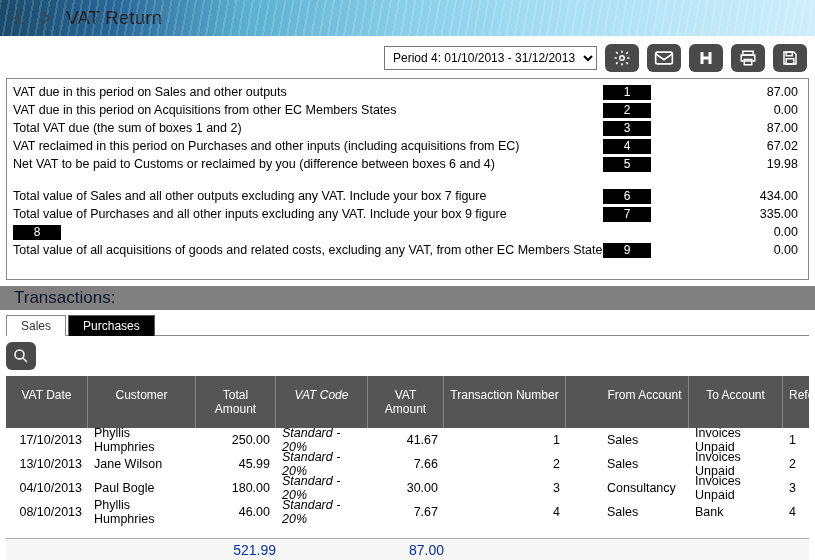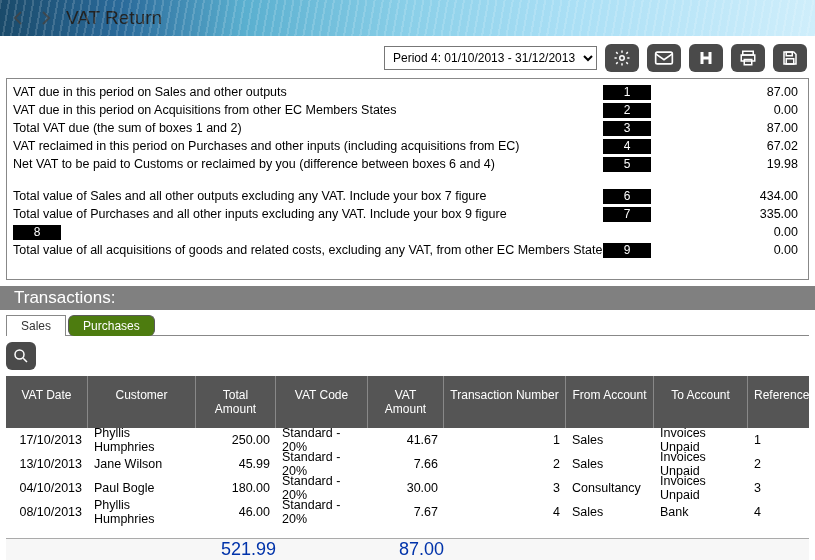--- a/index.html
+++ b/index.html
@@ -12,42 +12,42 @@
 .toolbar { display: flex; justify-content: flex-end; align-items: center; padding: 8px 8px 4px; gap: 8px; }
 .period-select { height: 24px; border: 1px solid #777; font-size: 12px; padding: 2px 4px; background: #fff; }
 .tb-btn { width: 34px; height: 28px; border-radius: 6px; background: #4a4a4a; display: flex; align-items: center; justify-content: center; cursor: pointer; }
 .tb-btn svg { stroke: #fff; fill: none; stroke-width: 2; }
 .vat-boxes { border: 1px solid #888; margin: 2px 6px 0; padding: 4px 6px 20px; }
 .vat-row { display: flex; align-items: center; height: 18px; font-size: 12.5px; color: #000; }
 .vat-row .label { flex: 0 0 590px; padding-right: 8px; white-space: nowrap; overflow: hidden; }
 .vat-row .box-num { flex: 0 0 48px; background: #000; color: #fff; text-align: center; font-size: 12px; height: 15px; line-height: 15px; }
 .vat-row .value { flex: 1; text-align: right; padding-right: 4px; }
 .vat-gap { height: 14px; }
-.trans-title { background: #808080; color: #ffffff; font-size: 17px; padding: 2px 14px; margin-top: 6px; height: 24px; display: flex; align-items: center; }
+.trans-title { background: #808080; color: #0f172a; font-size: 17px; padding: 2px 14px; margin-top: 6px; height: 24px; display: flex; align-items: center; }
 .tabs { display: flex; border-bottom: 1px solid #888; margin: 4px 6px 0; }
 .tab { padding: 3px 14px; font-size: 12px; border: 1px solid #888; border-bottom: none; cursor: pointer; margin-right: 2px; position: relative; top: 1px; }
 .tab.active { background: #fff; }
-.tab.inactive { background: #4d7c0f; color: #fff; border-color: #5a5a5a; border-radius: 6px; }
+.tab.inactive { background: #000000; color: #fff; border-color: #5a5a5a; }
 .search-row { padding: 6px 6px 2px; }
 .search-btn { width: 30px; height: 28px; border-radius: 6px; background: #4a4a4a; display: flex; align-items: center; justify-content: center; cursor: pointer; }
 .grid { margin: 4px 6px 0; }
 .grid-head { display: flex; background: #555; color: #fff; font-size: 12px; }
 .grid-head .cell { border-right: 1px solid #888; padding: 12px 6px; text-align: center; }
 .grid-body .row { display: flex; height: 24px; align-items: center; font-size: 12.5px; color: #000000; }
 .grid-body .cell { padding: 3px 6px; }
 .c-date { flex: 0 0 82px; text-align: right; }
 .c-cust { flex: 0 0 108px; text-align: left; padding-left: 10px; }
 .c-total { flex: 0 0 80px; text-align: right; }
-.c-code { flex: 0 0 92px; text-align: left; padding-left: 4px; }
+.c-code { flex: 0 0 92px; text-align: left; padding-left: 4px; font-style: italic; }
 .c-vat { flex: 0 0 76px; text-align: right; }
 .c-tno { flex: 0 0 122px; text-align: right; }
-.c-from { flex: 0 0 88px; text-align: left; padding-left: 6px; }
+.c-from { flex: 0 0 88px; text-align: left; padding-left: 6px; margin-left: 35px; }
 .c-to { flex: 0 0 94px; text-align: left; padding-left: 6px; }
 .c-ref { flex: 0 0 60px; text-align: left; padding-left: 6px; }
-.grid-foot { display: flex; border-top: 1px solid #aaa; background: #f7f7f7; height: 22px; align-items: center; font-size: 18px; color: #0033aa; margin-top: 14px; }
+.grid-foot { display: flex; border-top: 1px solid #aaa; background: #f7f7f7; height: 22px; align-items: center; font-size: 14px; color: #0033aa; margin-top: 14px; }
 .grid-head .c-date{flex:0 0 82px}.grid-head .c-cust{flex:0 0 108px}.grid-head .c-total{flex:0 0 80px}.grid-head .c-code{flex:0 0 92px}.grid-head .c-vat{flex:0 0 76px}.grid-head .c-tno{flex:0 0 122px}.grid-head .c-from{flex:0 0 88px}.grid-head .c-to{flex:0 0 94px}.grid-head .c-ref{flex:0 0 60px}
 </style>
 </head>
 <body>
 
 <div class="header-bar">
   <div class="nav-arrow">
     <svg width="16" height="16" viewBox="0 0 16 16">
         <path d="M10 2 L4 8 L10 14" fill="none" stroke-width="2"></path>
       </svg>

